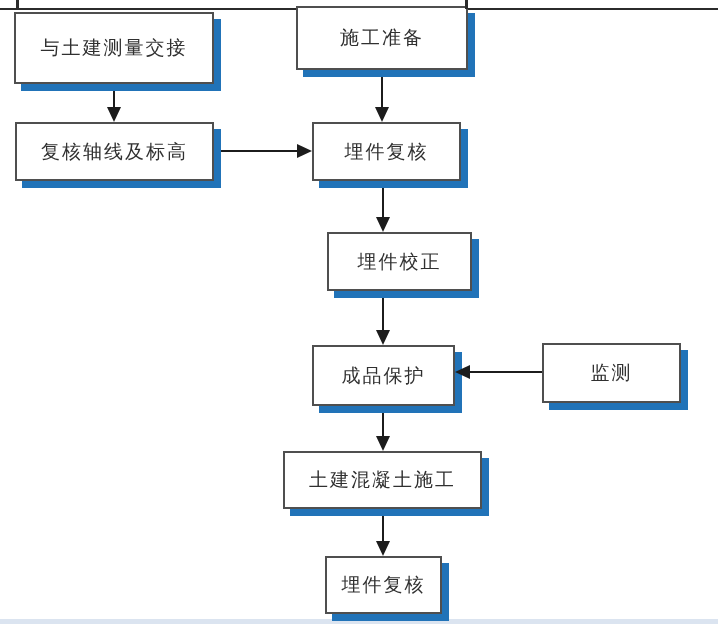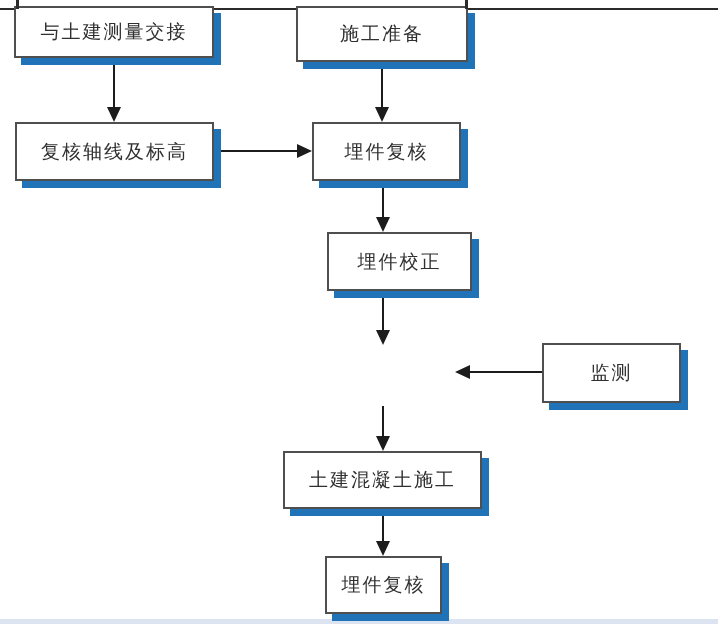--- a/index.html
+++ b/index.html
@@ -30,22 +30,22 @@
     align-items: center;
     justify-content: center;
     box-sizing: border-box;
     font-size: 19px;
     letter-spacing: 2px;
     color: #303030;
     text-align: center;
     line-height: 1.15;
     z-index: 1;
   }
-  .node-a { left: 14px;  top: 6px;   width: 200px; height: 52px; }
-  .node-b { left: 296px; top: 6px;   width: 172px; height: 56px; }
+  .node-a { left: 14px;  top: 12px;   width: 200px; height: 72px; }
+  .node-b { left: 296px; top: 6px;   width: 172px; height: 64px; }
   .node-c { left: 15px;  top: 122px; width: 199px; height: 59px; }
   .node-d { left: 312px; top: 122px; width: 149px; height: 59px; }
   .node-e { left: 312px; top: 232px; width: 145px; height: 59px; margin-left: 15px; }
   .node-f { left: 312px; top: 345px; width: 143px; height: 61px; }
   .node-g { left: 542px; top: 343px; width: 139px; height: 60px; }
   .node-h { left: 283px; top: 451px; width: 199px; height: 58px; }
   .node-i { left: 325px; top: 556px; width: 117px; height: 58px; text-align: right; }
 
   
   .vline { position: absolute; width: 2px;  background: #1c1c1c; z-index: 0; }
@@ -72,20 +72,23 @@
   </div>
   <div class="node node-c">
     <span>复核轴线及标高</span>
   </div>
   <div class="node node-d">
     <span>埋件复核</span>
   </div>
   <div class="node node-e">
     <span>埋件校正</span>
   </div>
+  <div class="node node-f">
+    <span>成品保护</span>
+  </div>
   <div class="node node-g">
     <span>监测</span>
   </div>
   <div class="node node-h">
     <span>土建混凝土施工</span>
   </div>
   <div class="node node-i">
     <span>埋件复核</span>
   </div>
 

